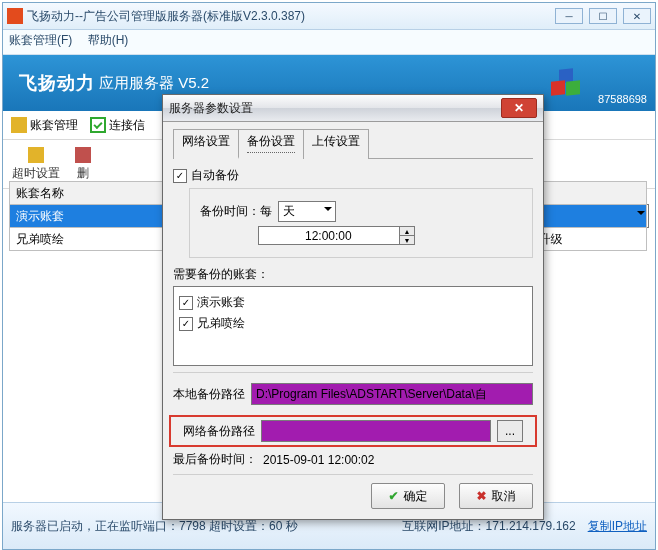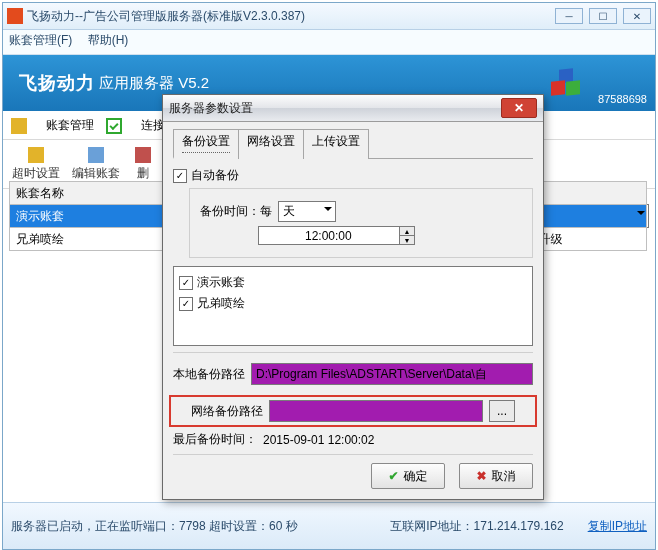--- a/index.html
+++ b/index.html
@@ -18,38 +18,38 @@
   .banner .bt{font-size:18px;font-weight:bold;letter-spacing:1px;}
   .banner .bs{font-size:15px;margin-left:4px;}
   .banner .cubes{position:absolute;right:70px;top:14px;width:34px;height:30px;}
   .cube{position:absolute;width:14px;height:14px;transform:skewY(-6deg);}
   .cube.r{background:#d8322a;left:0;top:12px;}
   .cube.g{background:#3cae3c;left:15px;top:12px;}
   .cube.b{background:#2a61c4;left:8px;top:0;}
   .banner .phone{position:absolute;right:8px;bottom:6px;color:#fff;font-size:11px;}
   
   .toolrow{height:24px;padding:2px 8px;display:flex;align-items:center;gap:12px;border-bottom:1px solid #d9d9d9;}
-  .toolitem{display:flex;align-items:flex-end;gap:19px;}
+  .toolitem{display:flex;align-items:flex-start;gap:3px;}
   .ico16{width:16px;height:16px;display:inline-block;}
   .ico-db{background:#e2b32a;}
   .ico-chk{background:#fff;border:2px solid #2fa82f;box-sizing:border-box;position:relative;}
   .ico-chk:after{content:"";position:absolute;left:2px;top:3px;width:6px;height:3px;border-left:2px solid #2fa82f;border-bottom:2px solid #2fa82f;transform:rotate(-45deg);}
   
   .btntoolbar{height:44px;padding:2px 6px;border-bottom:1px solid #d9d9d9;display:flex;gap:6px;}
   .tbtn{display:flex;flex-direction:column;align-items:center;justify-content:center;width:54px;font-size:12px;color:#333;}
   .tbtn .ico16{margin-bottom:2px;}
   
   .grid{position:absolute;left:6px;top:178px;right:6px;}
   .grid table{border-collapse:collapse;width:100%;}
   .grid th,.grid td{border:1px solid #bfbfbf;padding:2px 6px;height:18px;text-align:left;font-weight:normal;background:#fff;}
   .grid th{background:#f1f1f1;}
   .grid tr.sel td{background:#1e7fe0;color:#fff;}
   
   .status{position:absolute;left:0;right:0;bottom:0;height:22px;background:linear-gradient(#f1f8ff,#dbeaf8);border-top:1px solid #b8d0e6;display:flex;align-items:center;padding:12px 8px;color:#2a4a6a;justify-content:space-between;}
-  .status .r{display:flex;gap:24px;}
+  .status .r{display:flex;gap:12px;}
   
   .dialog{position:absolute;left:162px;top:94px;width:380px;background:#f0f0f0;border:1px solid #6a6a6a;box-shadow:2px 3px 8px rgba(0,0,0,0.35);}
   .dlg-title{height:26px;background:linear-gradient(#fcfcfd,#e4e6ea 48%,#cfd3da 52%,#e9ebef);display:flex;align-items:center;padding:0 6px;border-bottom:1px solid #9b9b9b;}
   .dlg-title span{flex:1;color:#222;}
   .dlg-close{width:34px;height:18px;background:#d04334;border:1px solid #9a2c20;color:#fff;display:flex;align-items:center;justify-content:center;font-weight:bold;border-radius:2px;}
   .dlg-body{padding:6px 10px 10px;}
   .tabs{display:flex;border-bottom:1px solid #a6a6a6;margin-bottom:8px;}
   .tab{padding:3px 8px;border:1px solid #a6a6a6;border-bottom:none;background:#f0f0f0;margin-right:-1px;position:relative;top:1px;}
   .tab.active{background:#f0f0f0;border-bottom:2px solid #f0f0f0;}
   .tab .dots{height:1px;border-top:1px dotted #666;margin-top:2px;}
@@ -59,21 +59,21 @@
   .row{display:flex;align-items:center;gap:6px;margin:4px 0;}
   .sel{border:1px solid #7a7a7a;background:#fff;padding:1px 16px 1px 4px;position:relative;min-width:36px;}
   .sel:after{content:"";position:absolute;right:3px;top:5px;border:4px solid transparent;border-top-color:#000;}
   .timebox{display:flex;align-items:center;border:1px solid #7a7a7a;background:#fff;padding-left:40px;}
   .timebox .tv{padding:1px 6px;min-width:88px;}
   .spin{display:flex;flex-direction:column;border-left:1px solid #7a7a7a;}
   .spin div{width:14px;height:8px;display:flex;align-items:center;justify-content:center;font-size:7px;background:#eaeaea;}
   .spin div+div{border-top:1px solid #7a7a7a;}
   .listbox{border:1px solid #7a7a7a;background:#fff;height:72px;padding:3px 5px;margin-top:3px;}
   .pathrow{display:flex;align-items:center;gap:6px;margin:10px 0;}
-  .pathrow.hl{border:2px solid #d83a2f;padding:3px 20px;margin:4px -4px;}
+  .pathrow.hl{border:2px solid #d83a2f;padding:3px 12px;margin:4px -4px;}
   .txt{flex:1;border:1px solid #7a7a7a;background:#a21caf;padding:2px 4px;height:16px;overflow:hidden;white-space:nowrap;}
   .dotbtn{width:24px;height:20px;border:1px solid #7a7a7a;background:#eaeaea;display:flex;align-items:center;justify-content:center;}
   .hr{height:1px;background:#cfcfcf;margin:6px 0;}
   .dlg-actions{display:flex;justify-content:flex-end;gap:14px;margin-top:8px;}
   .btn{min-width:72px;height:24px;border:1px solid #8a8a8a;background:linear-gradient(#fdfdfd,#e3e3e3);display:flex;align-items:center;justify-content:center;gap:5px;border-radius:2px;}
   .mk{font-weight:bold;}
   .mk.ok{color:#2fa52f;}
   .mk.no{color:#c9302c;}
   .lbl{white-space:nowrap;}
 </style>
@@ -111,24 +111,20 @@
     </div>
     <div class="toolitem">
       <span class="ico16 ico-chk"></span>
       <span>连接信</span>
     </div>
   </div>
   <div class="btntoolbar">
     <div class="tbtn">
         <span class="ico16" style="background:#e2b32a"></span>
         <span>超时设置</span>
-      </div>
-    <div class="tbtn">
-        <span class="ico16" style="background:#6aa0d8"></span>
-        <span>编辑账套</span>
       </div>
     <div class="tbtn" style="width:28px">
         <span class="ico16" style="background:#c0504d"></span>
         <span>删</span>
       </div>
   </div>
 
   <div class="grid">
     <table>
       <tbody>
@@ -157,22 +153,22 @@
   </div>
 </div>
 
 <div class="dialog">
   <div class="dlg-title">
     <span>服务器参数设置</span>
     <div class="dlg-close">✕</div>
   </div>
   <div class="dlg-body">
     <div class="tabs">
+      <div class="tab"><span>网络设置</span></div>
       <div class="tab active"><span>备份设置</span><div class="dots"></div></div>
-      <div class="tab"><span>网络设置</span></div>
       <div class="tab"><span>上传设置</span></div>
     </div>
 
     <div class="chk">
       <span class="chkbox">✓</span>
         <span>自动备份</span>
     </div>
 
     <div class="innerbox">
       <div class="row">
@@ -183,20 +179,21 @@
         <div class="timebox">
           <span class="tv">12:00:00</span>
           <div class="spin">
               <div>▲</div>
               <div>▼</div>
             </div>
         </div>
       </div>
     </div>
 
+    <div>需要备份的账套：</div>
     <div class="listbox">
       <div class="chk">
           <span class="chkbox">✓</span>
           <span>演示账套</span>
         </div>
       <div class="chk">
           <span class="chkbox">✓</span>
           <span>兄弟喷绘</span>
         </div>
     </div>

